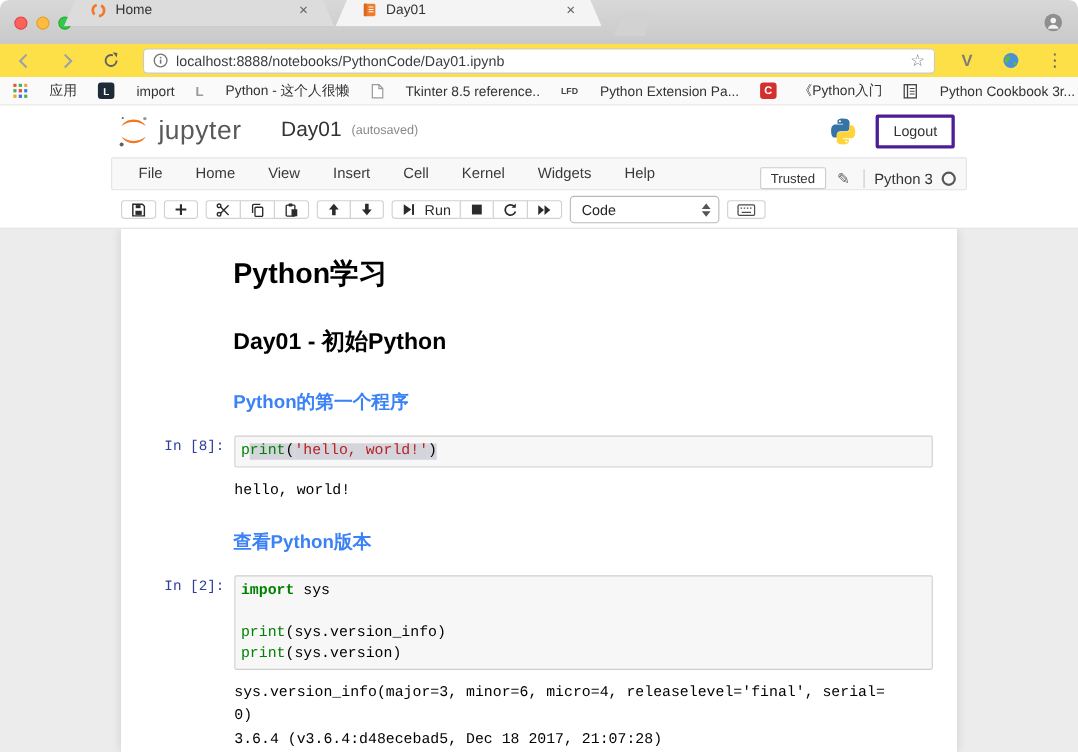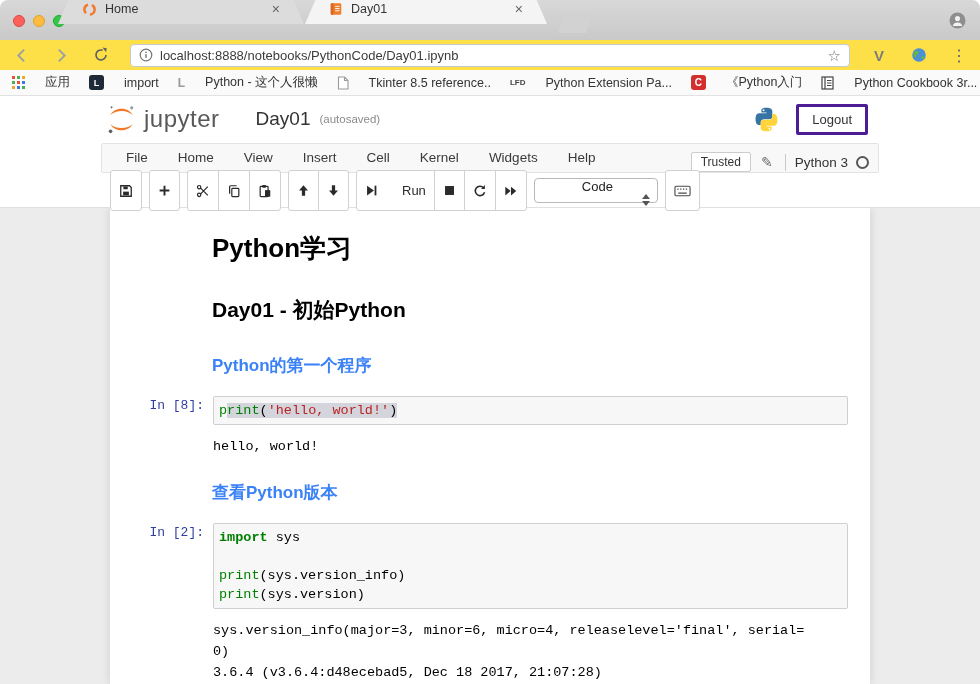--- a/index.html
+++ b/index.html
@@ -62,29 +62,29 @@
   .trusted-btn { font-size:12px; color:#333; background:#fff; border:1px solid #ccc; border-radius:2px; padding:2px 9px; }
   .pencil { color:#666; font-size:14px; margin:0 10px; }
   .mb-sep { width:1px; height:17px; background:#c9c9c9; margin:0 9px 0 2px; }
   .kernel-name { font-size:13.5px; color:#333; margin-right:8px; }
   .kernel-circle { width:13px; height:13px; border:2px solid #565656; border-radius:50%; }
 
   
   .toolbar-band { height:34px; background:#fff; border-bottom:1px solid #e0e0e0;
                   display:flex; align-items:center; padding-left:110px; gap:7px; }
   .tb-group { display:flex; }
-  .tb-btn { height:41px; min-width:30px; padding:0 8px; background:#fff; border:1px solid #d1d1d1;
-            display:flex; align-items:center; justify-content:center; gap:24px; color:#2b2b2b; font-size:13px; }
+  .tb-btn { height:17px; min-width:30px; padding:0 8px; background:#fff; border:1px solid #d1d1d1;
+            display:flex; align-items:center; justify-content:center; gap:8px; color:#2b2b2b; font-size:13px; }
   .tb-group .tb-btn { border-radius:0; }
   .tb-group .tb-btn + .tb-btn { margin-left:-1px; }
   .tb-group .tb-btn:first-child { border-radius:3px 0 0 3px; }
   .tb-group .tb-btn:last-child { border-radius:0 3px 3px 0; }
   .tb-group .tb-btn:only-child { border-radius:3px; }
-  .celltype-select { width:124px; height:25px; background:#fff; border:1px solid #b9b9b9; border-radius:4px;
-                     display:flex; align-items:center; padding:0 7px 0 10px; font-size:13px; color:#222;flex-direction:column; }
+  .celltype-select { width:136px; height:25px; background:#fff; border:1px solid #b9b9b9; border-radius:4px;
+                     display:flex; align-items:center; padding:0 7px 0 10px; font-size:13px; color:#222; }
   .sel-arrows { margin-left:auto; display:flex; flex-direction:column; gap:2px; }
   .arr-up { width:0; height:0; border-left:4px solid transparent; border-right:4px solid transparent; border-bottom:5px solid #555; }
   .arr-dn { width:0; height:0; border-left:4px solid transparent; border-right:4px solid transparent; border-top:5px solid #555; }
 
   
   .notebook-area { height:476px; background:#ececec; overflow:hidden; }
   .nb-doc { width:760px; height:100%; margin:0 auto; background:#fff; box-shadow:0 0 9px rgba(0,0,0,.13);
             padding:12px 16px 0; overflow:hidden; }
   .cellrow { display:flex; padding:5px; }
   .prompt { flex:0 0 81px; text-align:right; padding-right:9px; font-family:"Liberation Mono",monospace;

